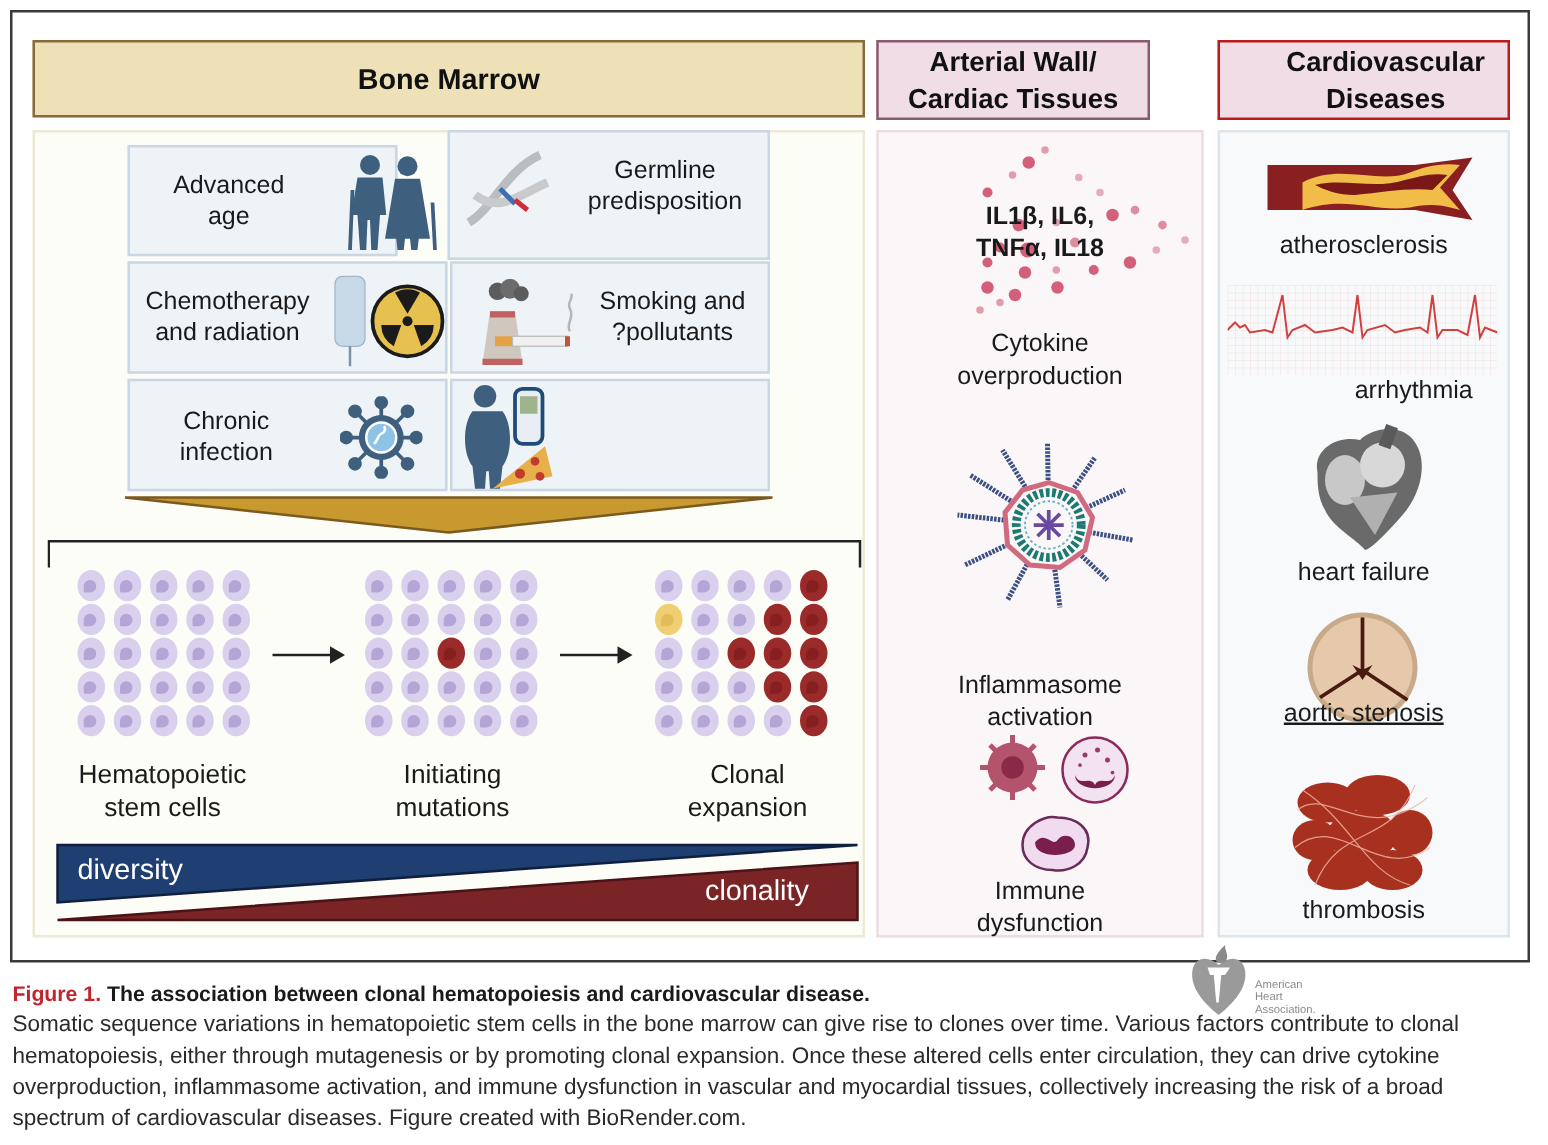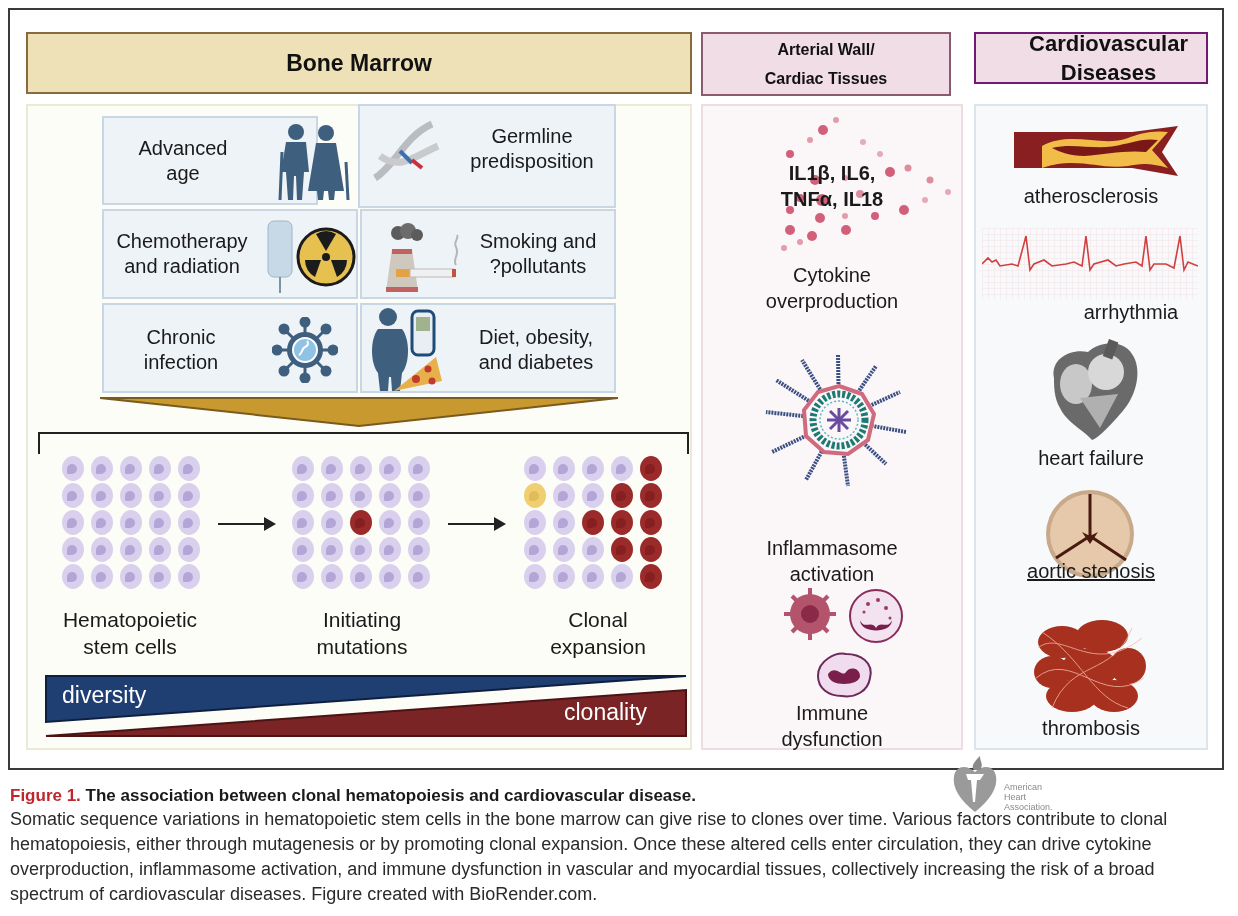--- a/index.html
+++ b/index.html
@@ -1,21 +1,21 @@
 <!DOCTYPE html>
 <html><head>
 <meta charset="utf-8">
 <style>
   html,body{margin:0;padding:0;background:#fff;}
   body{width:1238px;height:916px;position:relative;overflow:hidden;font-family:"Liberation Sans",sans-serif;color:#1a1a1a;}
   #frame{position:absolute;left:8px;top:8px;width:1216px;height:762px;border:2px solid #3a3a3a;background:#fff;box-sizing:border-box;}
   .hdr{position:absolute;box-sizing:border-box;display:flex;align-items:center;justify-content:center;text-align:center;font-weight:bold;color:#111;}
   #hdr-bm{left:26px;top:32px;width:666px;height:62px;background:#eee1b7;border:2px solid #8a6a3c;font-size:23px;}
-  #hdr-aw{left:701px;top:32px;width:250px;height:64px;background:#f1dde6;border:2px solid #8a5a6e;font-size:16px;line-height:29px;}
-  #hdr-cv{left:974px;top:32px;width:234px;height:52px;background:#f1dde6;border:2px solid #701a75;font-size:22px;line-height:29px;padding-left:35px;}
+  #hdr-aw{left:701px;top:32px;width:219px;height:64px;background:#f1dde6;border:2px solid #8a5a6e;font-size:22px;line-height:29px;}
+  #hdr-cv{left:974px;top:32px;width:234px;height:64px;background:#f1dde6;border:2px solid #b91c1c;font-size:22px;line-height:29px;padding-left:35px;}
   .panel{position:absolute;box-sizing:border-box;}
   #pnl-bm{left:26px;top:104px;width:666px;height:646px;background:#fdfdf8;border:2px solid #ece9d4;}
   #pnl-aw{left:701px;top:104px;width:262px;height:646px;background:#fbf6f7;border:2px solid #eddde2;}
   #pnl-cv{left:974px;top:104px;width:234px;height:646px;background:#f7f9fb;border:2px solid #dde5ec;}
   .rf{position:absolute;box-sizing:border-box;background:#eef3f8;border:2px solid #c9d6e3;font-size:20px;line-height:25px;color:#1a1a1a;}
   .rf .t{position:absolute;text-align:center;white-space:pre-line;}
   .rf svg{position:absolute;}
   .lbl{position:absolute;text-align:center;font-size:21px;line-height:27px;color:#1a1a1a;white-space:pre-line;}
   .arrow{position:absolute;height:2px;background:#222;}
   .arrow::after{content:"";position:absolute;right:-2px;top:-6px;border-left:12px solid #222;border-top:7px solid transparent;border-bottom:7px solid transparent;}
@@ -139,22 +139,20 @@
   <svg style="left:4px;top:2px" width="82" height="86" viewBox="0 0 82 86">
     <circle cx="22" cy="10" r="9" fill="#3f5f7e"></circle>
     <path d="M8 22 h28 c8 10 8 34 0 44 l-2 18 h-8 l-1-14 h-2 l-1 14 h-8 l-2-18 c-8-10-8-34 0-44z" fill="#3f5f7e"></path>
     <rect x="46" y="4" width="22" height="44" rx="6" fill="#e8eef3" stroke="#1f4b78" stroke-width="3"></rect>
     <rect x="50" y="10" width="14" height="14" fill="#9fb38c"></rect>
     <path d="M28 84 L70 50 L76 74 Z" fill="#e8b04a"></path>
     <circle cx="50" cy="72" r="4" fill="#c23a2e"></circle>
       <circle cx="62" cy="62" r="3.5" fill="#c23a2e"></circle>
       <circle cx="66" cy="74" r="3.5" fill="#c23a2e"></circle>
   </svg>
-  <div class="t" style="left:94px;top:20px;width:160px;">Diet, obesity,
-and diabetes</div>
 </div>
 
 <svg style="position:absolute;left:98px;top:396px" width="522" height="32" viewBox="0 0 522 32">
   <path d="M2 2 H520 L261 30 Z" fill="#c8992f" stroke="#7a5a1e" stroke-width="2"></path>
 </svg>
 
 <svg style="position:absolute;left:38px;top:432px" width="652" height="24" viewBox="0 0 652 24">
   <path d="M1 22 V1 H650 V22" stroke="#222" stroke-width="2" fill="none"></path>
 </svg>
 

